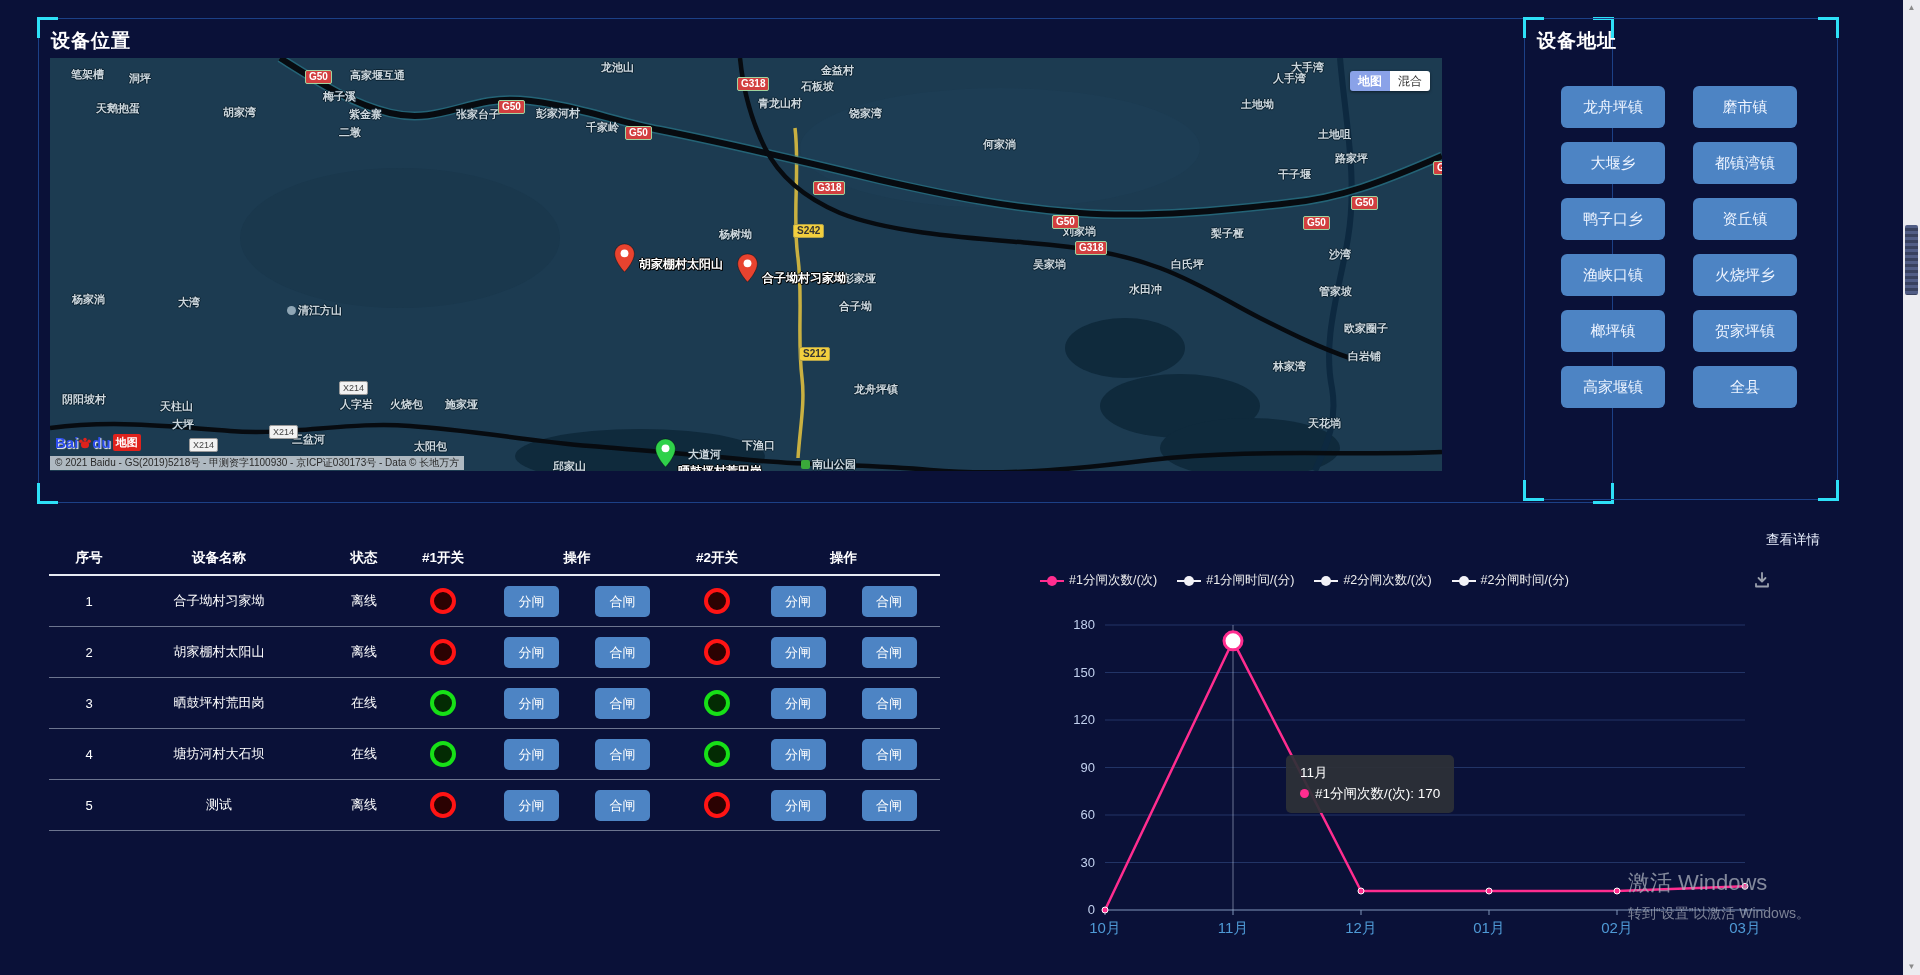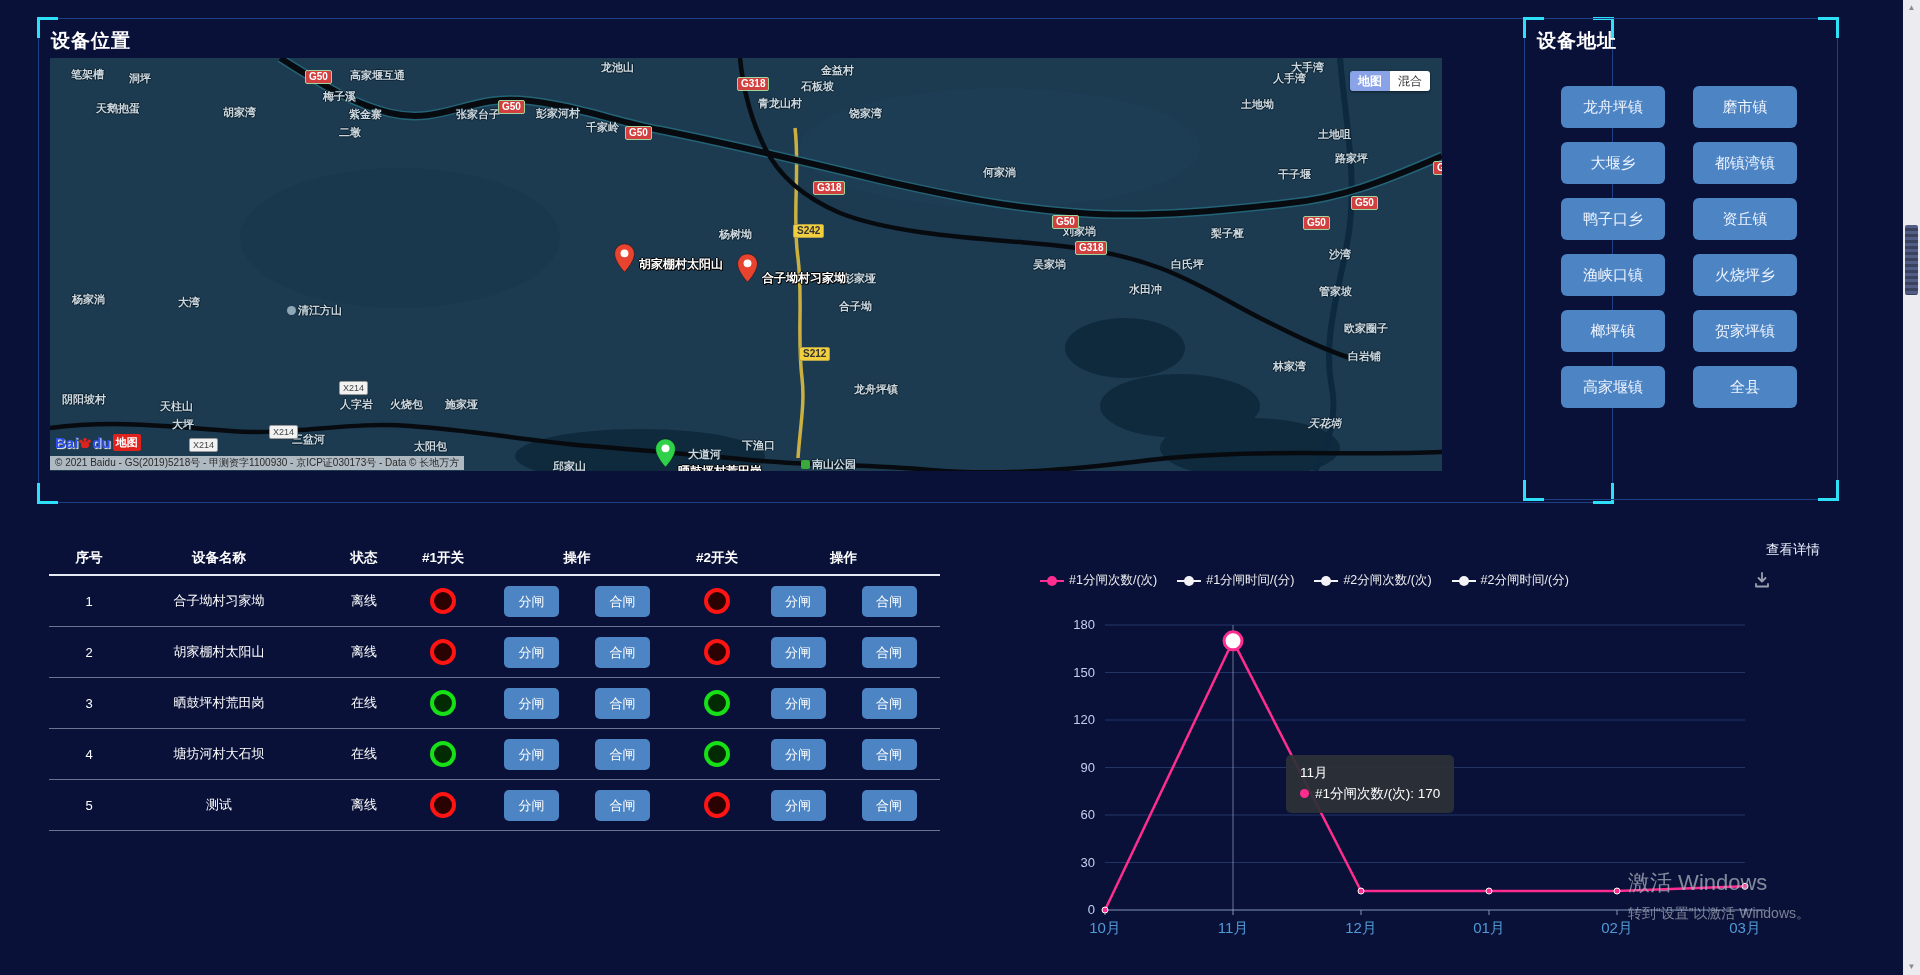--- a/index.html
+++ b/index.html
@@ -66,21 +66,21 @@
        color:#fff;font-size:13px;text-align:center;border-radius:5px;cursor:pointer;}
 
   
   #addr-grid{position:absolute;left:36px;top:67px;display:grid;
        grid-template-columns:104px 104px;column-gap:28px;row-gap:14px;}
   .addr-btn{height:42px;line-height:42px;text-align:center;background:#4d84c4;color:#eef4ff;
        font-size:15px;border-radius:6px;cursor:pointer;}
 
   
   #stats-section{position:absolute;left:1040px;top:528px;width:780px;height:440px;}
-  #view-details{position:absolute;right:0;top:13px;font-size:13.5px;color:#e8eefc;cursor:pointer;}
+  #view-details{position:absolute;right:0;top:3px;font-size:13.5px;color:#e8eefc;cursor:pointer;}
   #download-ico{position:absolute;right:48px;top:42px;cursor:pointer;}
   #legend-row{position:absolute;left:0;top:44px;width:780px;display:flex;
        justify-content:flex-start;gap:20px;}
   .leg-item{display:flex;align-items:center;gap:5px;cursor:pointer;}
   .leg-mark{position:relative;width:24px;height:10px;}
   .leg-line{position:absolute;left:0;top:4px;width:24px;height:2px;}
   .leg-dot{position:absolute;left:7px;top:0;width:10px;height:10px;border-radius:50%;}
   .leg-txt{font-size:12.5px;color:#eee;}
   #chart-wrap{position:absolute;left:0;top:67px;}
   #chart-tooltip{position:absolute;left:246px;top:227px;background:rgba(45,48,55,.93);
@@ -156,33 +156,33 @@
       <span class="mlabel" style="left: 299px; top: 49px;">紫金寨</span>
       <span class="mlabel" style="left: 289px; top: 67px;">二墩</span>
       <span class="mlabel" style="left: 406px; top: 49px;">张家台子</span>
       <span class="mlabel" style="left: 486px; top: 48px;">彭家河村</span>
       <span class="mlabel" style="left: 536px; top: 62px;">千家岭</span>
       <span class="mlabel" style="left: 551px; top: 2px;">龙池山</span>
       <span class="mlabel" style="left: 771px; top: 5px;">金益村</span>
       <span class="mlabel" style="left: 751px; top: 21px;">石板坡</span>
       <span class="mlabel" style="left: 708px; top: 38px;">青龙山村</span>
       <span class="mlabel" style="left: 799px; top: 48px;">饶家湾</span>
-      <span class="mlabel" style="left: 933px; top: 79px; margin-top: 28px;">何家淌</span>
+      <span class="mlabel" style="left: 933px; top: 79px;">何家淌</span>
       <span class="mlabel" style="left: 1191px; top: 39px;">土地坳</span>
       <span class="mlabel" style="left: 1241px; top: 2px;">大手湾</span>
       <span class="mlabel" style="left: 1223px; top: 13px;">人手湾</span>
       <span class="mlabel" style="left: 1268px; top: 69px;">土地咀</span>
       <span class="mlabel" style="left: 1273px; top: 93px; padding-left: 12px;">路家坪</span>
       <span class="mlabel" style="left: 1228px; top: 109px;">干子堰</span>
       <span class="mlabel" style="left: 1279px; top: 189px;">沙湾</span>
       <span class="mlabel" style="left: 1269px; top: 226px;">管家坡</span>
       <span class="mlabel" style="left: 1294px; top: 263px;">欧家圈子</span>
       <span class="mlabel" style="left: 1298px; top: 291px;">白岩铺</span>
       <span class="mlabel" style="left: 1223px; top: 301px;">林家湾</span>
-      <span class="mlabel" style="left: 1258px; top: 358px; font-style: italic;">天花埫</span>
+      <span class="mlabel" style="left: 1258px; top: 358px;">天花埫</span>
       <span class="mlabel" style="left: 1013px; top: 166px;">刘家埫</span>
       <span class="mlabel" style="left: 1081px; top: 199px; padding-left: 40px;">白氏坪</span>
       <span class="mlabel" style="left: 1079px; top: 224px;">水田冲</span>
       <span class="mlabel" style="left: 983px; top: 199px;">吴家埫</span>
       <span class="mlabel" style="left: 1161px; top: 168px;">梨子桠</span>
       <span class="mlabel" style="left: 669px; top: 169px;">杨树坳</span>
       <span class="mlabel" style="left: 789px; top: 241px;">合子坳</span>
       <span class="mlabel" style="left: 793px; top: 213px;">彭家垭</span>
       <span class="mlabel" style="left: 128px; top: 237px;">大湾</span>
       <span class="mlabel" style="left: 22px; top: 234px;">杨家淌</span>

